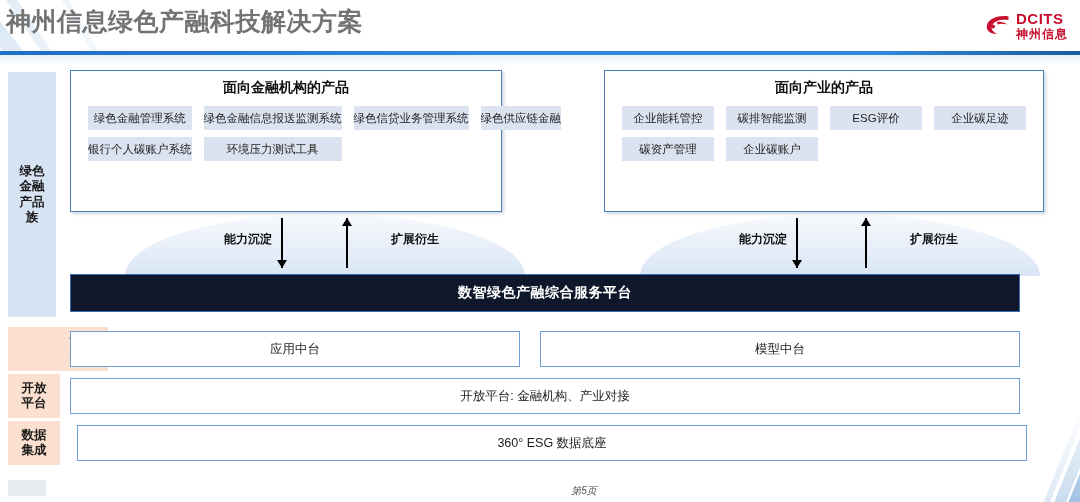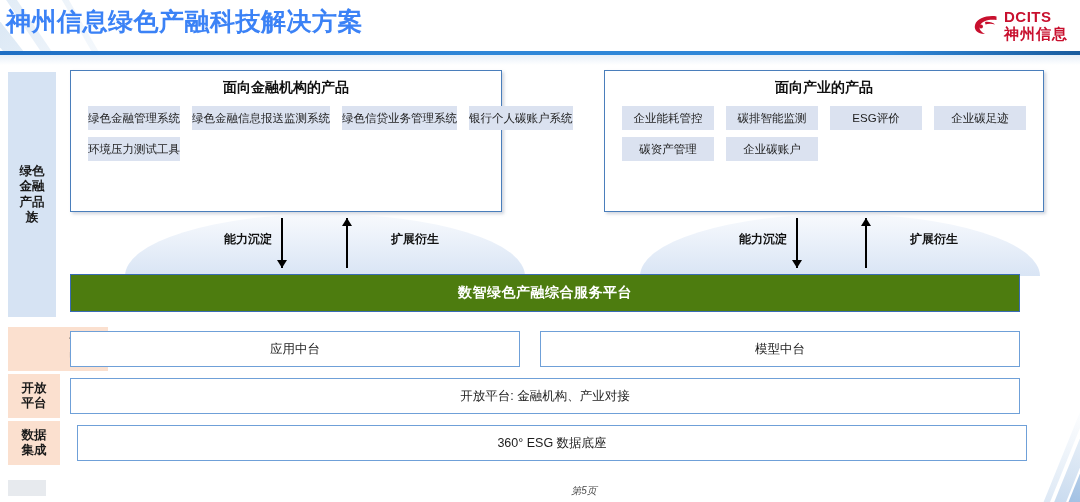--- a/index.html
+++ b/index.html
@@ -13,28 +13,28 @@
 
   
   .header{position:absolute;left:0;top:0;width:1080px;height:52px;overflow:hidden;background:#ffffff;}
   .ribbon{position:absolute;background:linear-gradient(90deg,rgba(170,200,230,.55),rgba(225,238,250,.12));transform-origin:top left;}
   .rb1{left:-40px;top:-30px;width:250px;height:16px;transform:rotate(52deg);}
   .rb2{left:-10px;top:-40px;width:230px;height:9px;transform:rotate(56deg);opacity:.75;}
   .rb3{left:40px;top:-50px;width:210px;height:6px;transform:rotate(60deg);opacity:.5;}
   .rb4{left:-70px;top:-10px;width:200px;height:5px;transform:rotate(48deg);opacity:.45;}
   .title{
     position:absolute;left:6px;top:5px;
-    font-size:25px;font-weight:bold;color:#3b82f6;letter-spacing:.5px;
+    font-size:25px;font-weight:bold;color:#737373;letter-spacing:.5px;
     white-space:nowrap;
   }
   .logo{position:absolute;right:12px;top:8px;height:34px;display:flex;align-items:center;gap:5px;}
   .logo-mark{width:26px;height:22px;flex:none;}
   .logo-text{display:flex;flex-direction:column;line-height:1;}
   .logo-en{font-size:15px;font-weight:bold;color:#c8102e;letter-spacing:.5px;}
-  .logo-cn{font-size:15px;font-weight:bold;color:#c8102e;letter-spacing:1px;margin-top:2px;}
+  .logo-cn{font-size:12px;font-weight:bold;color:#c8102e;letter-spacing:1px;margin-top:2px;}
   .hrule{position:absolute;left:0;top:51px;width:1080px;height:4px;
     background:linear-gradient(90deg,#1f6fc4 0%,#2f87d8 45%,#2f87d8 82%,#1a5c9e 100%);}
   .hrule-soft{position:absolute;left:0;top:55px;width:1080px;height:10px;
     background:linear-gradient(180deg,rgba(220,232,245,.7),rgba(255,255,255,0));}
 
   
   .deco-br{position:absolute;right:-30px;bottom:-20px;width:150px;height:200px;overflow:hidden;}
   .deco-br i{position:absolute;display:block;transform-origin:bottom right;
     background:linear-gradient(180deg,rgba(255,255,255,0),rgba(120,165,215,.75));}
   .d1{right:28px;bottom:0;width:20px;height:175px;transform:rotate(22deg);}
@@ -60,21 +60,21 @@
   .arc{position:absolute;border-radius:50% 50% 0 0 / 100% 100% 0 0;
     background:linear-gradient(180deg,rgba(225,234,247,.25) 0%,rgba(210,224,243,.85) 100%);}
   .flowlbl{position:absolute;font-size:12px;font-weight:bold;color:#111;white-space:nowrap;padding-left:31px;}
   .arrow{position:absolute;width:12px;}
   .arrow .stem{position:absolute;left:5px;top:0;width:1.6px;height:100%;background:#000;}
   .arrow .head{position:absolute;left:1px;width:0;height:0;border-left:5px solid transparent;border-right:5px solid transparent;}
   .arrow.down .head{bottom:0;border-top:8px solid #000;}
   .arrow.up .head{top:0;border-bottom:8px solid #000;}
 
   
-  .platform{position:absolute;background:#4d7c0f;border:1px solid #3a6cb4;
+  .platform{position:absolute;background:#0f172a;border:1px solid #3a6cb4;
     display:flex;align-items:center;justify-content:center;
     color:#fff;font-size:14px;font-weight:bold;letter-spacing:.5px;}
 
   
   .obox{position:absolute;background:#fff;border:1.6px solid #6fa0d8;
     display:flex;align-items:center;justify-content:center;
     font-size:12.5px;color:#1d1d1d;white-space:nowrap;}
 
   
   .footer{position:absolute;left:0;bottom:4px;width:1080px;text-align:center;
@@ -119,20 +119,21 @@
   <div class="side side-peach" style="left:8px;top:421px;width:52px;height:44px;">
     <span>数据<br>集成</span>
   </div>
 
   <div class="panel" style="left:70px;top:70px;width:430px;height:140px;">
     <div class="panel-title">面向金融机构的产品</div>
     <div class="panel-grid">
       <div class="prod">绿色金融管理系统</div>
       <div class="prod">绿色金融信息报送监测系统</div>
       <div class="prod">绿色信贷业务管理系统</div>
+      <div class="prod">绿色供应链金融</div>
       <div class="prod">银行个人碳账户系统</div>
       <div class="prod">环境压力测试工具</div>
     </div>
   </div>
 
   <div class="panel" style="left:604px;top:70px;width:438px;height:140px;">
     <div class="panel-title">面向产业的产品</div>
     <div class="panel-grid">
       <div class="prod">企业能耗管控</div>
       <div class="prod">碳排智能监测</div>

